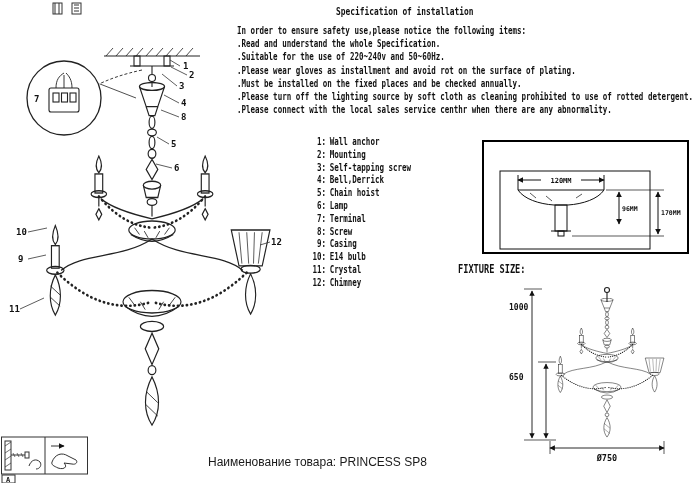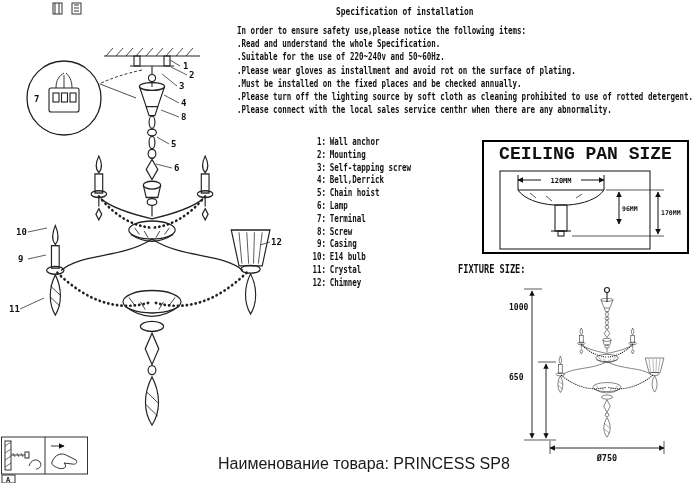--- a/index.html
+++ b/index.html
@@ -7,21 +7,21 @@
   body{position:relative;background:#fff;font-family:"DejaVu Sans Mono",monospace;color:#111;overflow:hidden}
   .abs{position:absolute}
   .cond{transform:scaleX(.75);transform-origin:0 0;white-space:nowrap}
   .title{left:336px;top:5px;font-size:10.5px;font-weight:bold}
   .notice{left:237px;top:24px;font-size:10px;font-weight:bold;line-height:13.2px}
   .parts{left:311px;top:136px;font-size:10px;font-weight:bold;line-height:12.8px}
   .pn{display:inline-block;width:20px;text-align:right;margin-right:5px}
   .ceiling-box{left:482px;top:140px;width:207px;height:114px;border:2px solid #000}
   .ceiling-title{text-align:center;font-family:"Liberation Mono",monospace;font-weight:bold;font-size:18px;margin-top:2px}
   .fixture-label{left:458px;top:262px;font-size:11.5px;font-weight:bold}
-  .footer{left:218px;top:455px;font-family:"Liberation Sans",sans-serif;font-size:16px;color:#1a1a1a}
+  .footer{left:208px;top:455px;font-family:"Liberation Sans",sans-serif;font-size:12px;color:#1a1a1a}
   svg{overflow:visible;position:absolute}
   svg text{font-family:"DejaVu Sans Mono",monospace;font-weight:bold;fill:#111}
 </style>
 </head>
 <body>
 
 <svg width="0" height="0" style="position:absolute">
   <defs>
     <marker id="arr" viewBox="0 0 10 10" refX="9" refY="5" markerWidth="6" markerHeight="6" orient="auto-start-reverse">
       <path d="M0,0 L10,5 L0,10 Z" fill="#111"></path>
@@ -164,21 +164,20 @@
   <div class="cond"><span class="pn">6:</span><span>Lamp</span></div>
   <div class="cond"><span class="pn">7:</span><span>Terminal</span></div>
   <div class="cond"><span class="pn">8:</span><span>Screw</span></div>
   <div class="cond"><span class="pn">9:</span><span>Casing</span></div>
   <div class="cond"><span class="pn">10:</span><span>E14 bulb</span></div>
   <div class="cond"><span class="pn">11:</span><span>Crystal</span></div>
   <div class="cond"><span class="pn">12:</span><span>Chimney</span></div>
 </div>
 
 <div class="abs ceiling-box">
-  <div class="ceiling-title">CEILING PAN SIZE</div>
   <svg style="left:0;top:26px" width="204" height="86" viewBox="0 0 204 86">
     <g fill="none" stroke="#111" stroke-width="1">
       <rect x="16" y="3" width="150" height="78"></rect>
       <line x1="34" y1="12" x2="57" y2="12" marker-start="url(#arr)"></line>
       <line x1="97" y1="12" x2="120" y2="12" marker-end="url(#arr)"></line>
       <line x1="34" y1="7" x2="34" y2="22"></line>
       <line x1="120" y1="7" x2="120" y2="22"></line>
       <line x1="34" y1="22" x2="120" y2="22"></line>
       <path d="M34,22 C40,31 55,36 70,37 L84,37 C99,36 114,31 120,22"></path>
       <path d="M46,25 l6,5 M62,28 l6,5 M92,30 l6,-4" stroke-width="0.7"></path>

